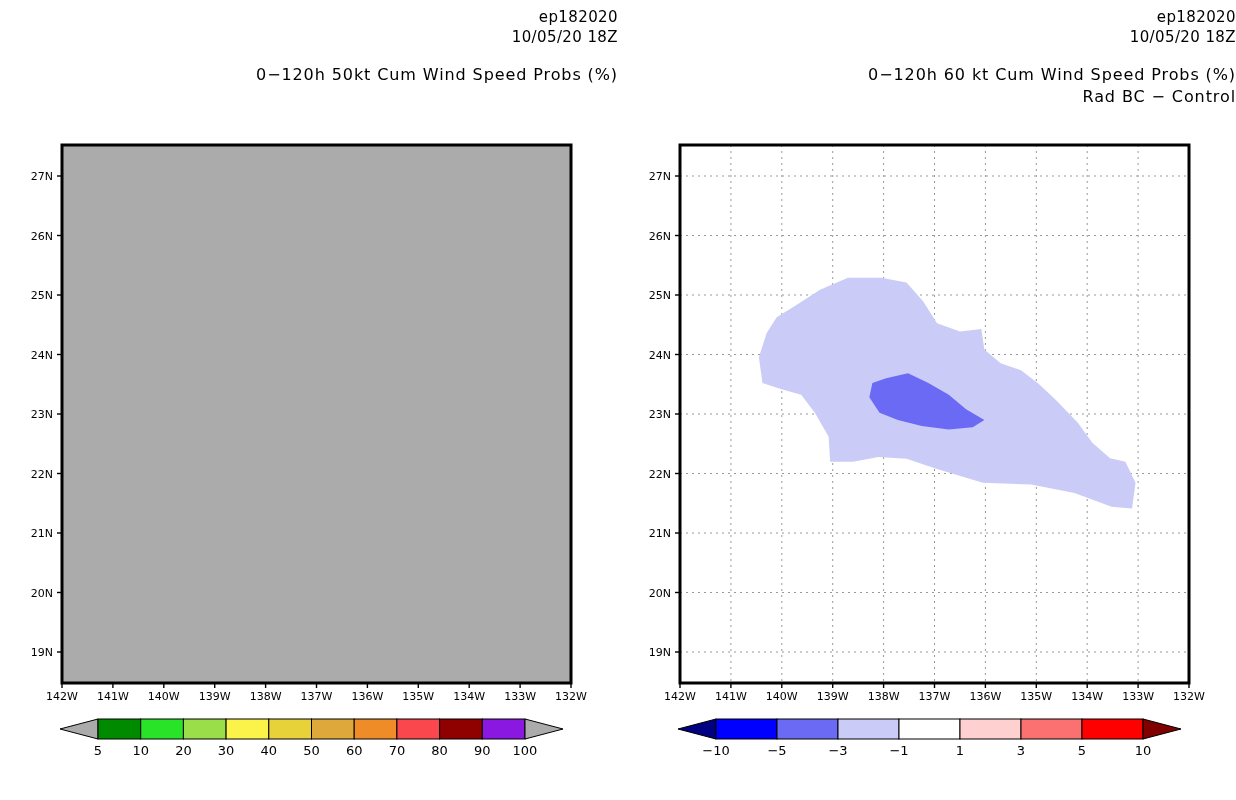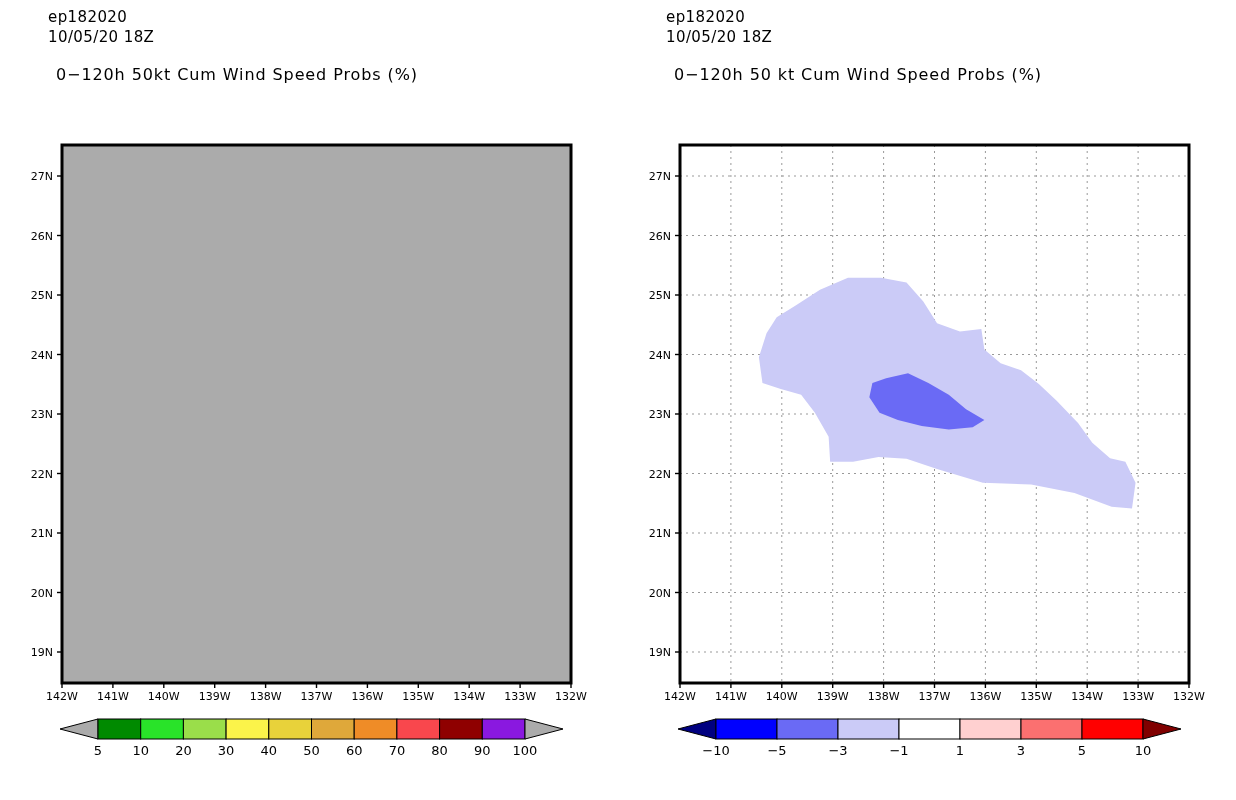--- a/index.html
+++ b/index.html
@@ -22,23 +22,22 @@
     height: 800px;
   }
   #panel-left  { left: 0; }
   #panel-right { left: 618px; }
 
   .titles {
     position: absolute;
     top: 8px;
     left: 0;
     width: 618px;
-    text-align: left;
+    text-align: right;
     line-height: 1.30;
-    padding-left: 48px;
   }
   .title-main {
     font-size: 15px;
     letter-spacing: 0.4px;
   }
   .title-sub-wrap {
     margin-top: 17px;
     line-height: 1.38;
   }
   .title-sub {
@@ -153,21 +152,22 @@
         </g>
       </svg>
   </div>
 </div>
 
 <div class="panel" id="panel-right">
   <div class="titles">
     <div class="title-main">ep182020</div>
     <div class="title-main">10/05/20  18Z</div>
     <div class="title-sub-wrap">
-      <div class="title-sub">0−120h 50 kt Cum Wind Speed Probs (%)</div>
+      <div class="title-sub">0−120h 60 kt Cum Wind Speed Probs (%)</div>
+      <div class="title-sub">Rad BC − Control</div>
     </div>
   </div>
   <div class="plot-wrap">
     <svg id="svg-right" width="618" height="800">
         <rect x="62" y="145" width="509" height="538" fill="#ffffff"></rect>
         <g>
           <line x1="112.9" y1="145" x2="112.9" y2="683" stroke="#999999" stroke-width="1" stroke-dasharray="2,4"></line>
           <line x1="163.8" y1="145" x2="163.8" y2="683" stroke="#999999" stroke-width="1" stroke-dasharray="2,4"></line>
           <line x1="214.7" y1="145" x2="214.7" y2="683" stroke="#999999" stroke-width="1" stroke-dasharray="2,4"></line>
           <line x1="265.6" y1="145" x2="265.6" y2="683" stroke="#999999" stroke-width="1" stroke-dasharray="2,4"></line>

